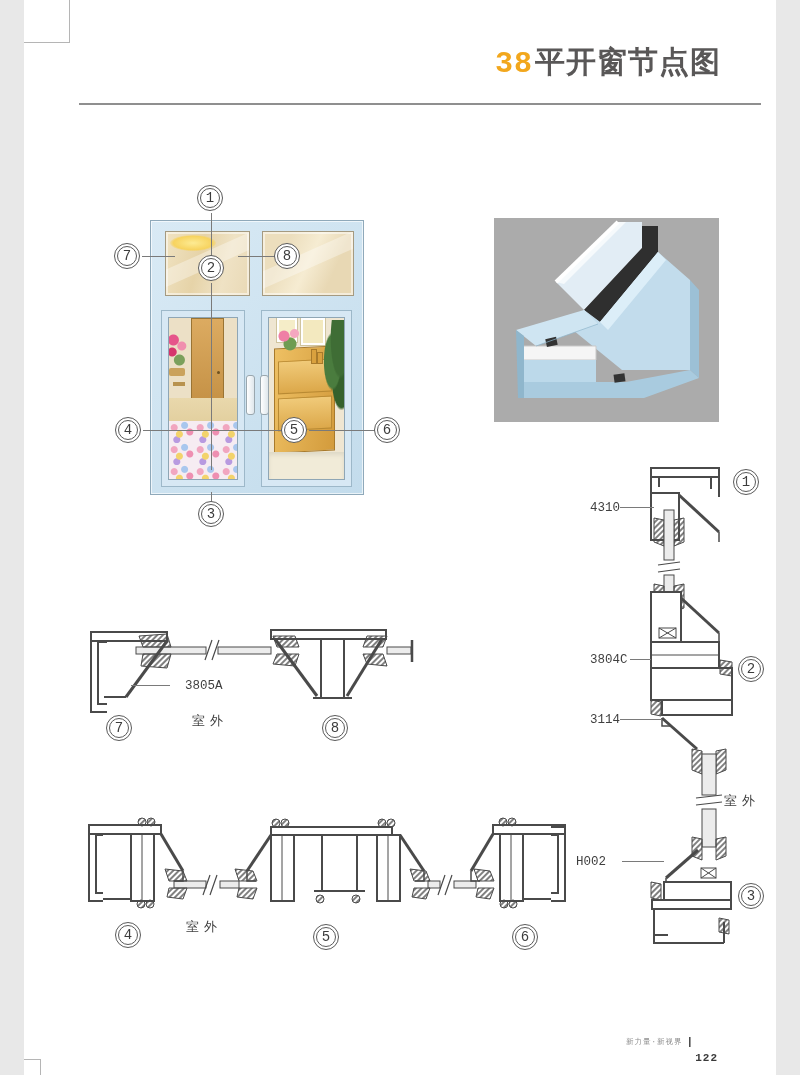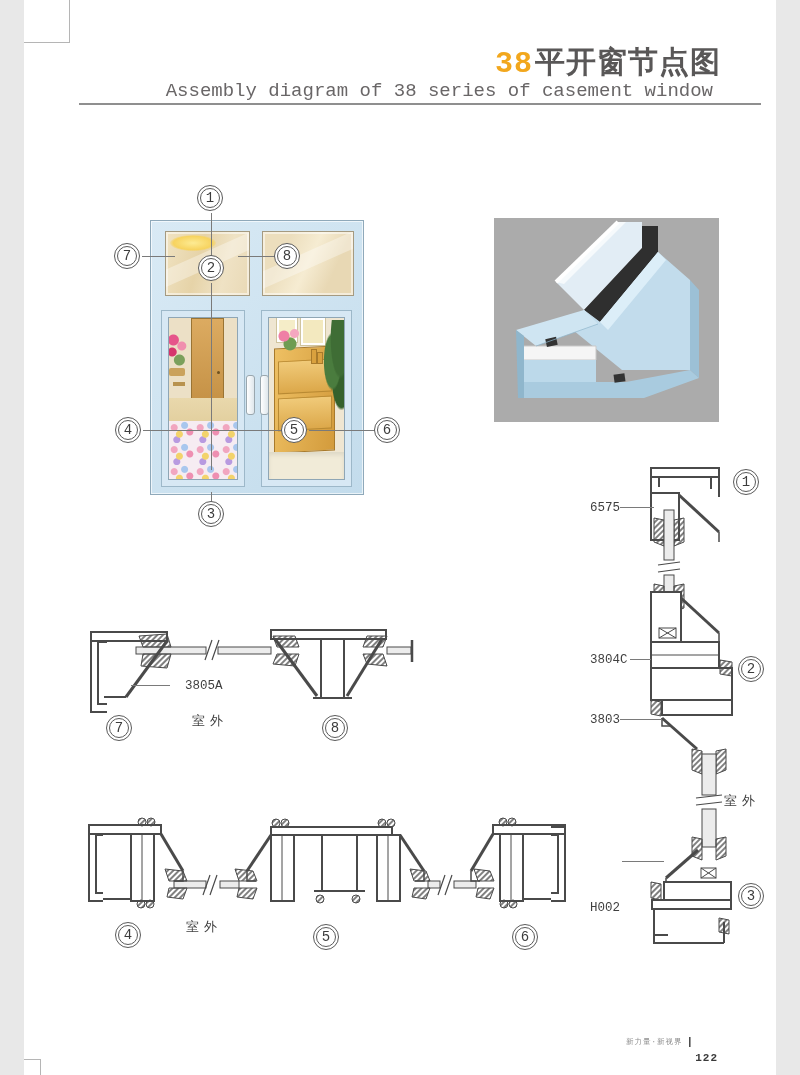--- a/index.html
+++ b/index.html
@@ -107,21 +107,20 @@
 <div class="page">
 
   <div class="crop crop-tl"></div>
   <div class="crop crop-tr"></div>
   <div class="crop crop-bl"></div>
   <div class="crop crop-br"></div>
 
   <div class="title">
     <span class="accent">38</span><span>平开窗节点图</span>
   </div>
-  <div class="subtitle">Assembly diagram of 38 series of casement window</div>
   <div class="hrule"></div>
 
   <div class="window">
     <div class="tglass left">
       <div class="lamp"></div>
       <div class="streak"></div>
     </div>
     <div class="tglass right">
       <div class="streak"></div>
     </div>
@@ -357,30 +356,30 @@
       <polygon points="69,420 79,422 79,438 69,436" fill="url(#hC)" stroke-width="1"></polygon>
       <rect x="70" y="438" width="79" height="9" fill="#ffffff"></rect>
       <path d="M72,447 V481 H142 M72,473 H86 M142,481 V460"></path>
       <polygon points="137,456 147,458 147,472 137,470" fill="url(#hC)" stroke-width="1"></polygon>
     </g>
   </svg>
 
   <div class="plabel" style="left:161px;top:679px;">3805A</div>
   <div class="ld" style="left:107px;top:685px;width:39px;height:1px;"></div>
 
-  <div class="plabel" style="left:566px;top:501px;">6575</div>
+  <div class="plabel" style="left:566px;top:501px;">4310</div>
   <div class="ld" style="left:596px;top:507px;width:34px;height:1px;"></div>
 
   <div class="plabel" style="left:566px;top:653px;">3804C</div>
   <div class="ld" style="left:606px;top:659px;width:21px;height:1px;"></div>
 
-  <div class="plabel" style="left:566px;top:713px;">3803</div>
+  <div class="plabel" style="left:566px;top:713px;">3114</div>
   <div class="ld" style="left:596px;top:719px;width:42px;height:1px;"></div>
 
-  <div class="plabel" style="left:566px;top:855px;margin-top:46px;">H002</div>
+  <div class="plabel" style="left:552px;top:855px;">H002</div>
   <div class="ld" style="left:598px;top:861px;width:42px;height:1px;"></div>
 
   <div class="outdoor" style="left:168px;top:712px;">室外</div>
   <div class="outdoor" style="left:162px;top:918px;">室外</div>
   <div class="outdoor" style="left:700px;top:792px;">室外</div>
 
   <div class="co" style="left:82px;top:715px;">
       <span>7</span>
     </div>
   <div class="co" style="left:298px;top:715px;">

